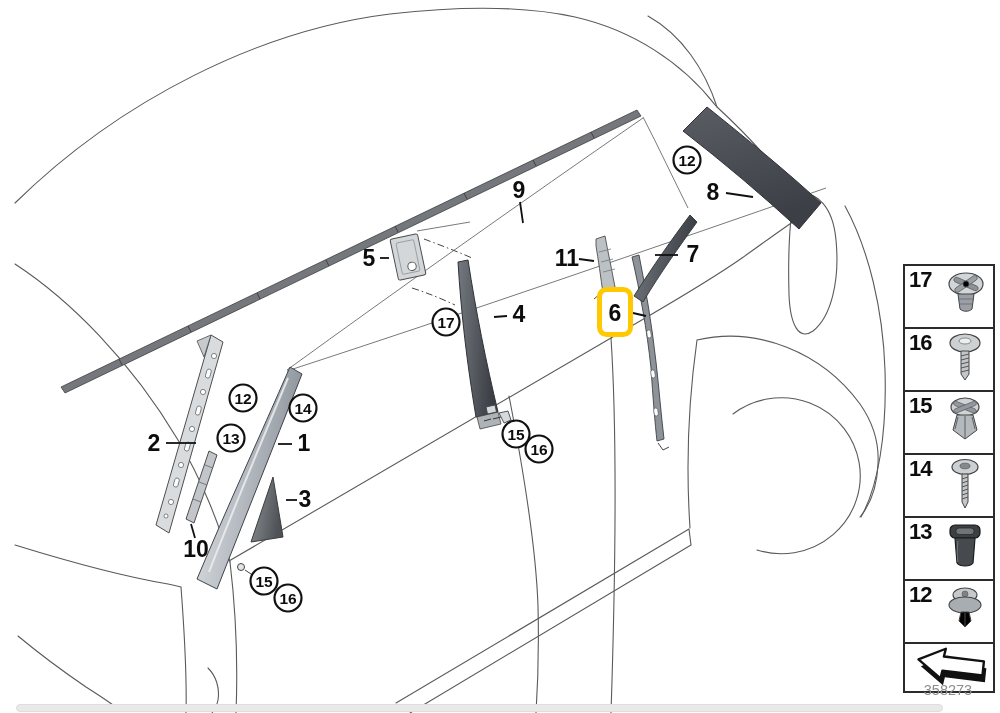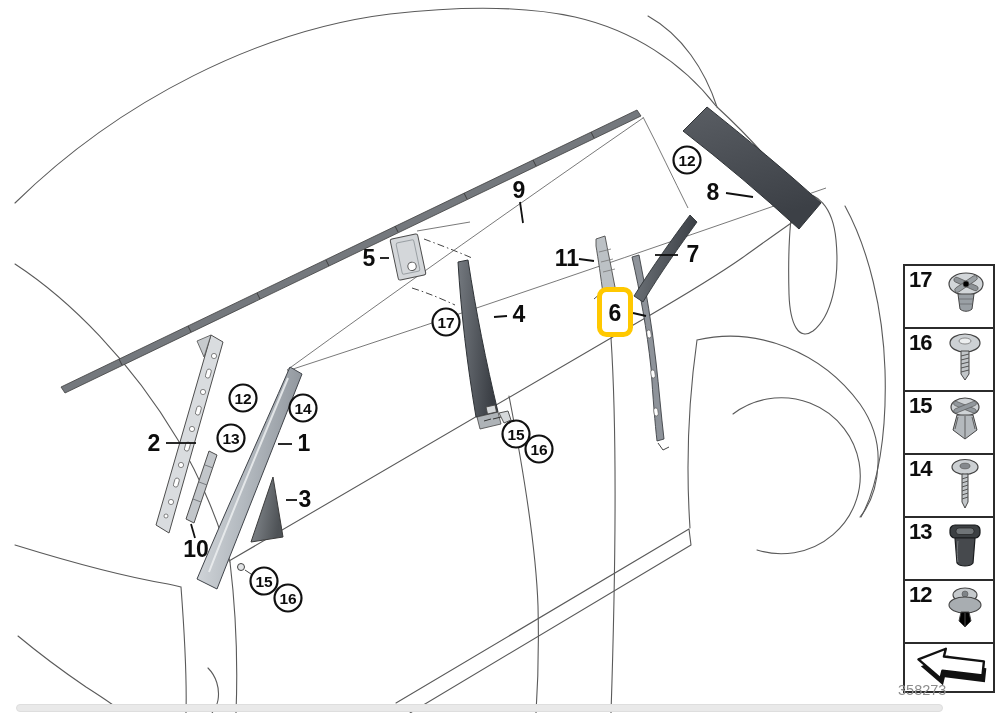--- a/index.html
+++ b/index.html
@@ -8,21 +8,21 @@
   .canvas svg.art{position:absolute;left:0;top:0;}
   
   .legend{position:absolute;left:903px;top:264px;width:92px;border:2px solid #2b2b2b;
           background:#fff;box-sizing:border-box;}
   .cell{position:relative;height:61px;border-bottom:2px solid #2b2b2b;background:#fff;}
   .cell:last-child{border-bottom:none;height:47px;}
   .cell .num{position:absolute;left:4px;top:1px;font-size:22px;font-weight:bold;color:#0d0d0d;
              letter-spacing:-1px;}
   .cell svg.icon{position:absolute;right:1px;top:1px;}
   .arrow-cell svg{position:absolute;left:2px;top:1px;}
-  .code{position:absolute;left:898px;top:682px;width:100px;
+  .code{position:absolute;left:898px;top:682px;width:100px;text-align:center;
         font-size:14.5px;color:#8c8c8c;}
   .hscroll{position:absolute;left:16px;top:704px;width:927px;height:8px;background:#e9e9e9;
            border:1px solid #dedede;border-radius:5px;box-sizing:border-box;}
   
   text.lbl{font-family:"Liberation Sans","DejaVu Sans",sans-serif;font-size:23px;font-weight:bold;
            fill:#0d0d0d;text-anchor:middle;}
   text.clbl{font-family:"Liberation Sans","DejaVu Sans",sans-serif;font-size:15.5px;font-weight:bold;
            fill:#0d0d0d;text-anchor:middle;}
   .outline{stroke:#5a5a5a;stroke-width:1.1;fill:none;stroke-linecap:round;}
   .leader{stroke:#111;stroke-width:1.8;fill:none;}

